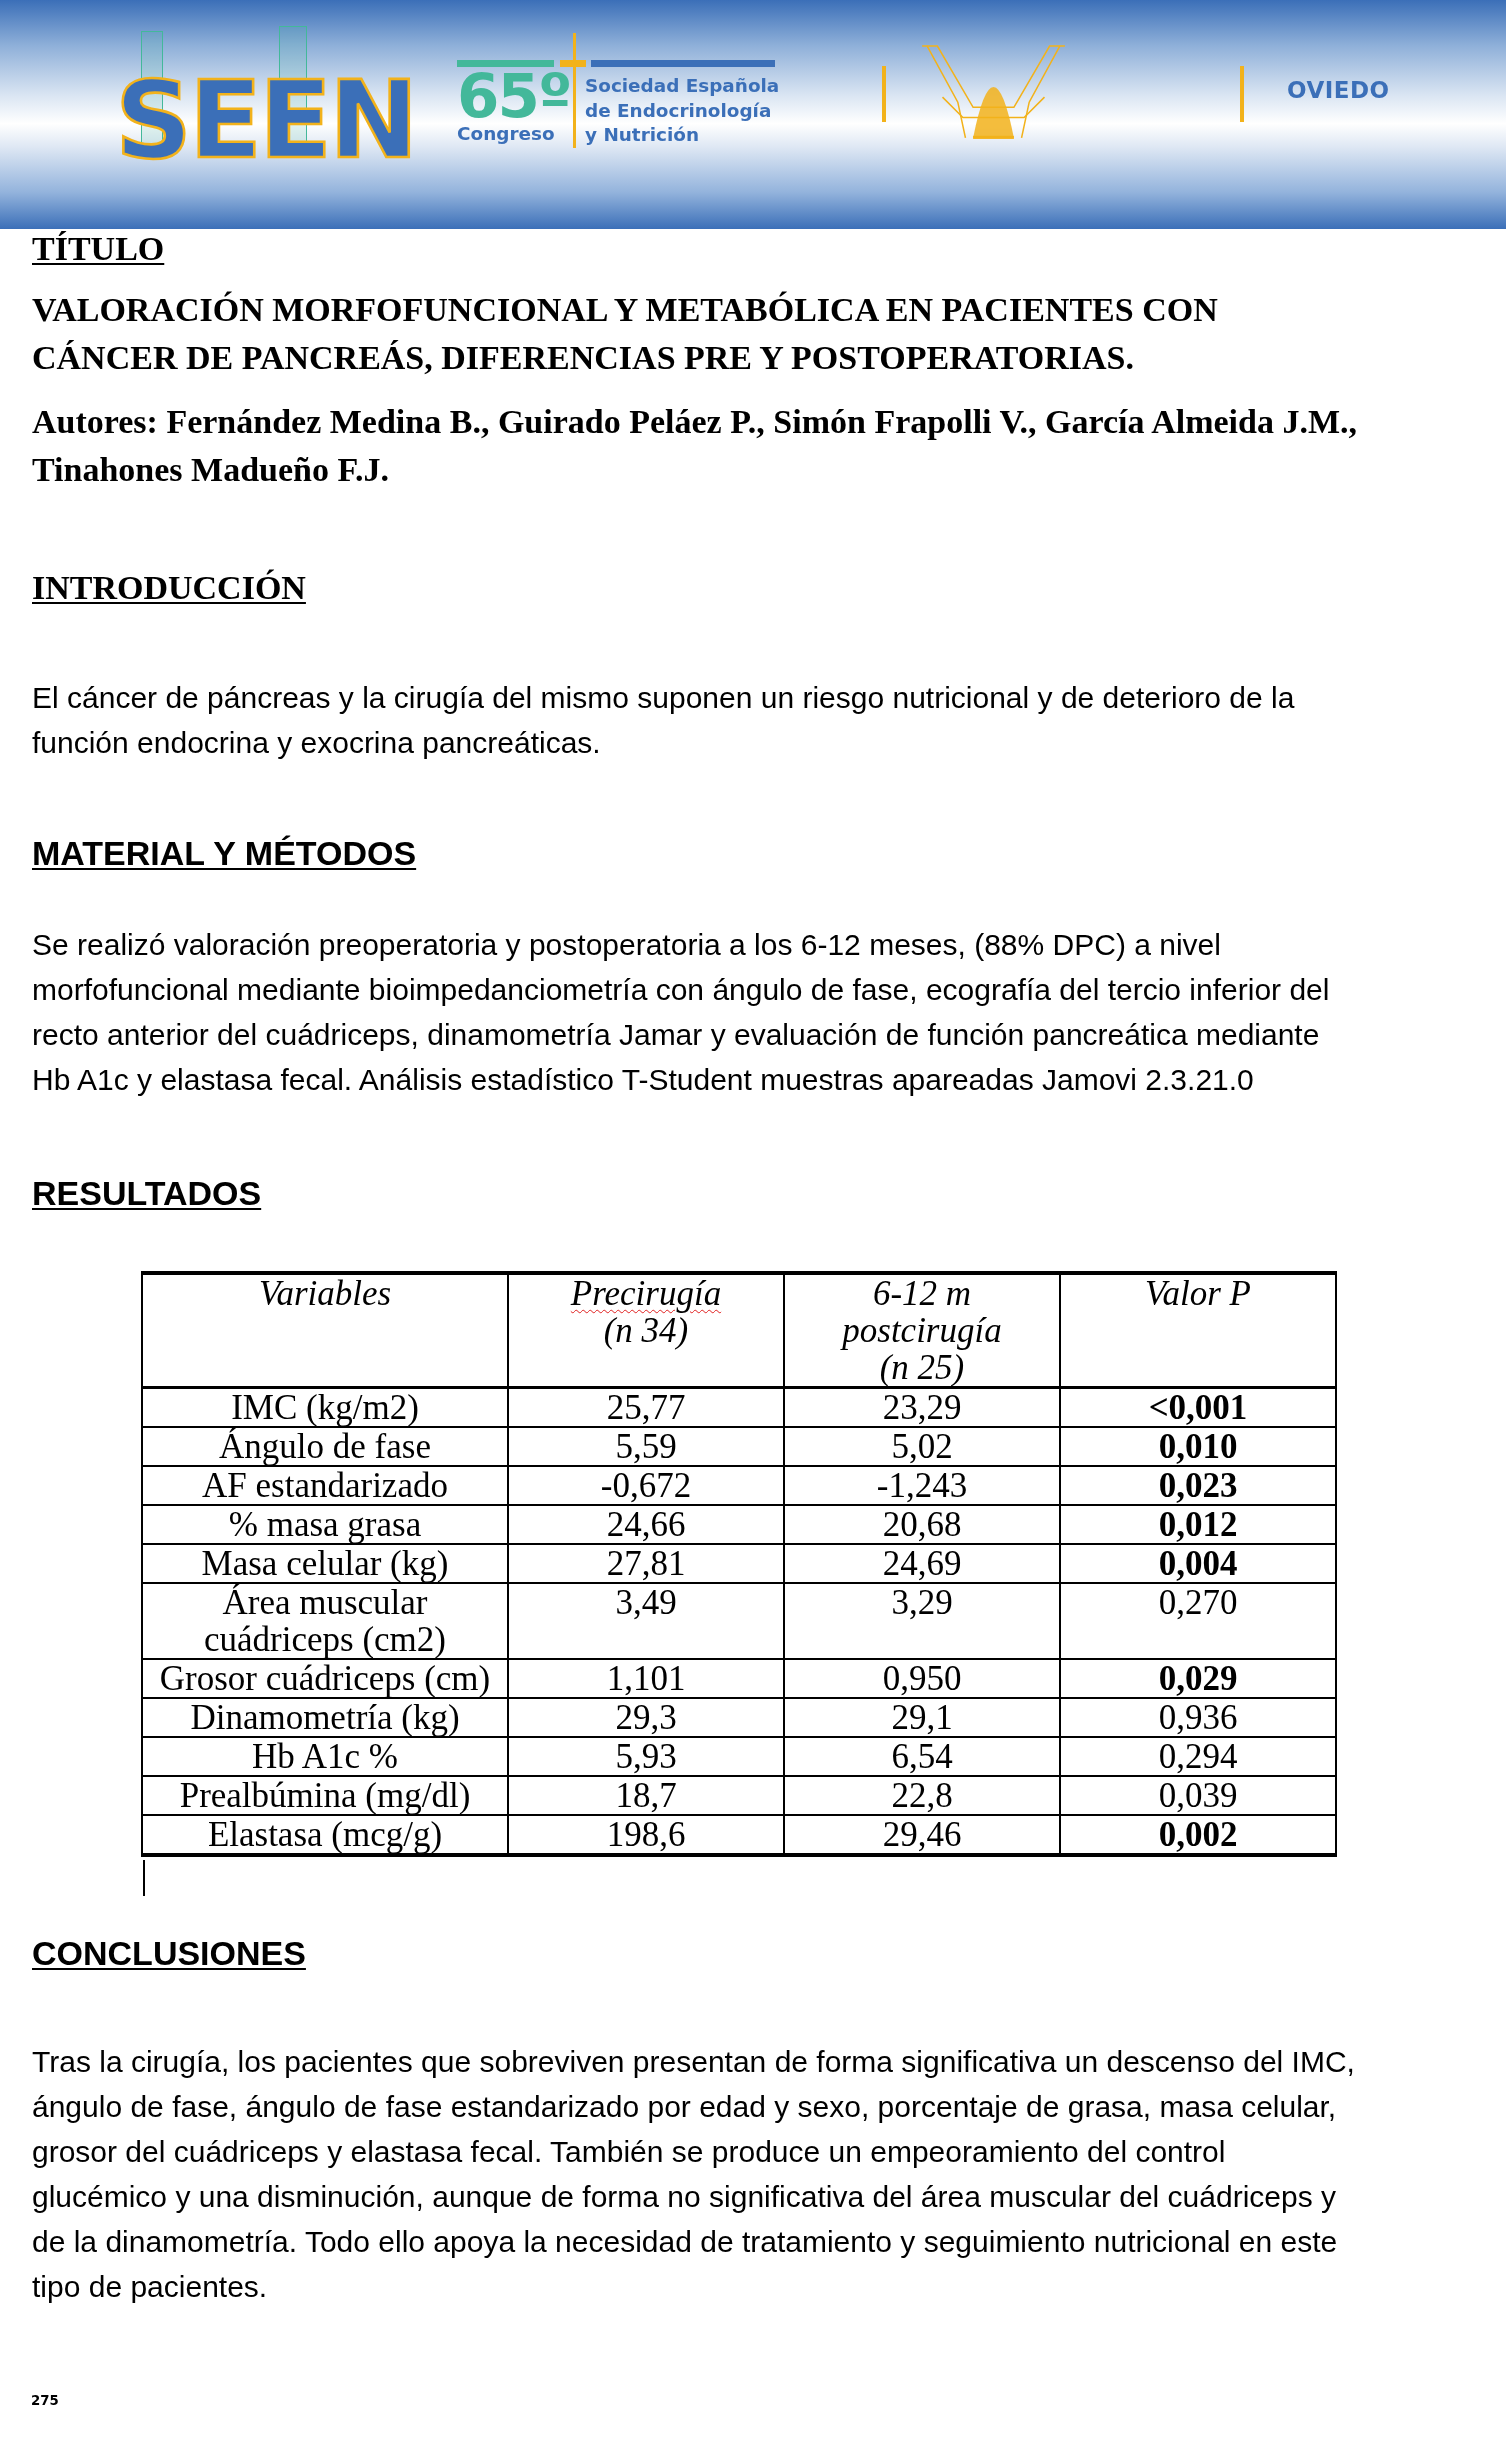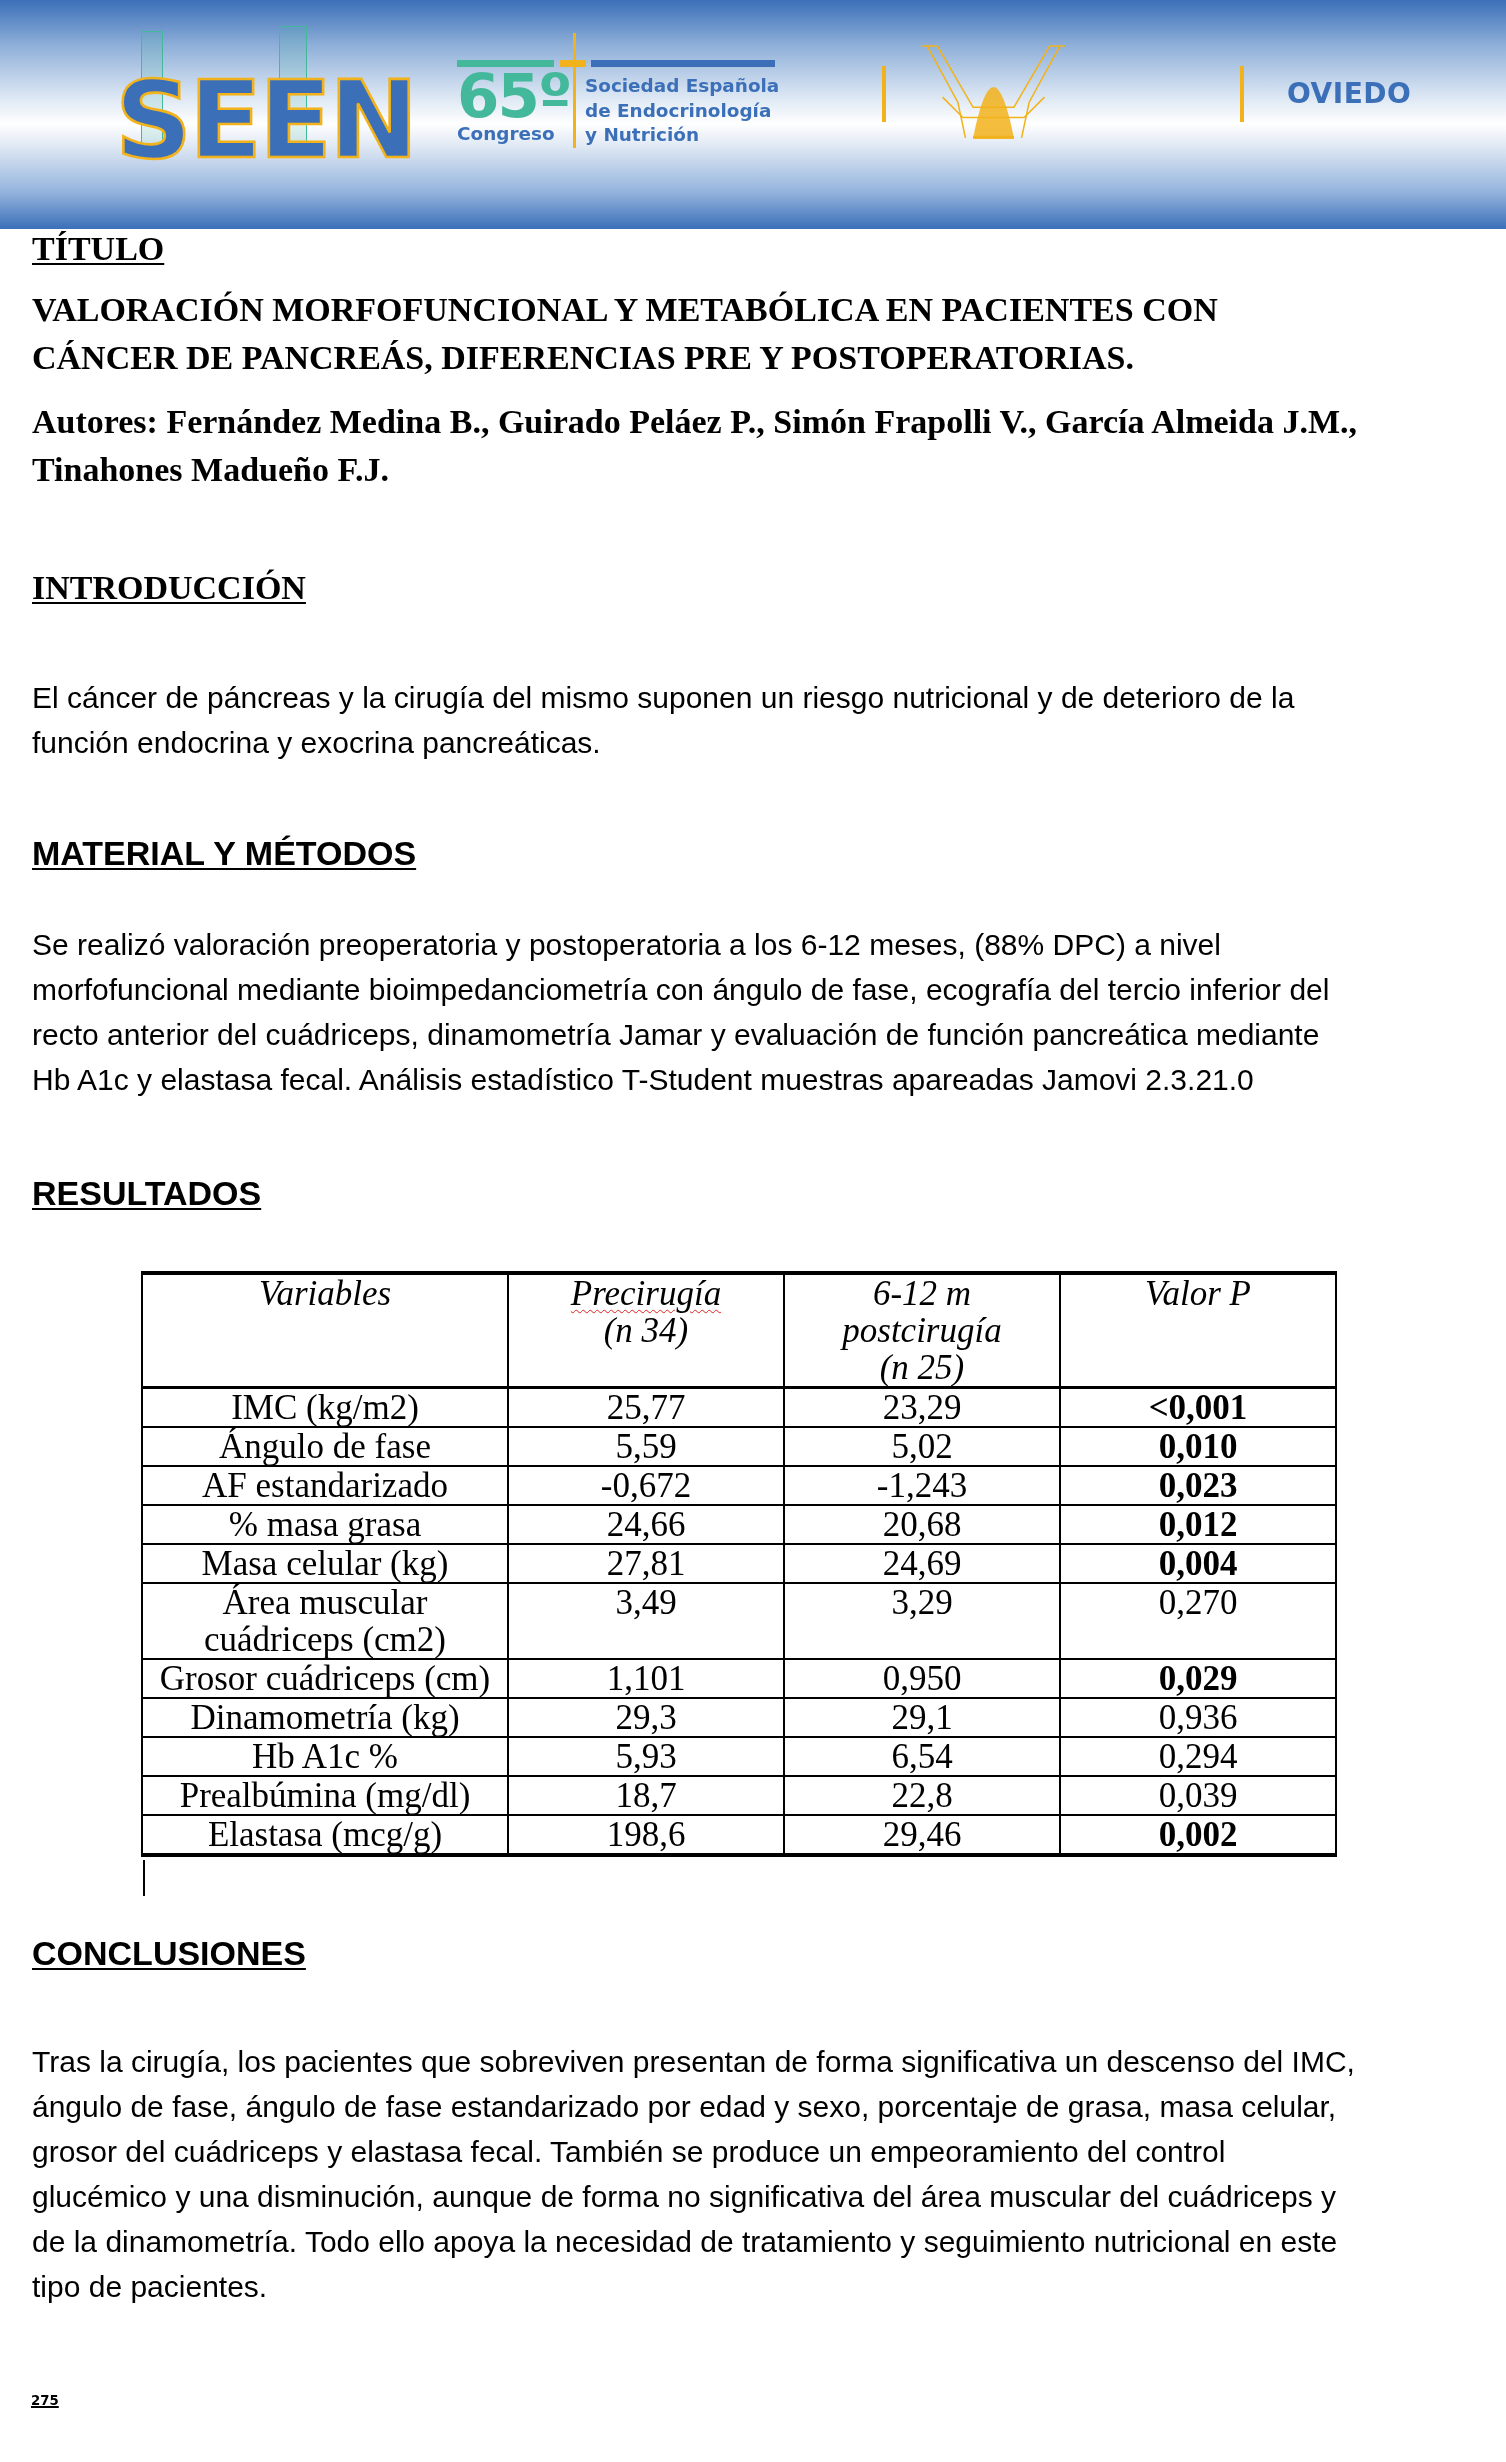--- a/index.html
+++ b/index.html
@@ -33,21 +33,21 @@
       font-family: "DejaVu Sans", sans-serif; font-weight: bold; font-size: 18.4px; color: #3b6fb8;
     }
     .society {
       position: absolute; left: 128px; top: 46px;
       font-family: "DejaVu Sans", sans-serif; font-weight: bold; font-size: 18.4px; line-height: 24.5px; color: #3b6fb8;
     }
     .divider-y { position: absolute; width: 3.6px; height: 56px; background: #f2b21b; top: 66px; }
     .arch { position: absolute; left: 917px; top: 41px; width: 153px; height: 102px; }
     .oviedo {
       position: absolute; left: 1287px; top: 77px;
-      font-family: "DejaVu Sans", sans-serif; font-weight: bold; font-size: 28px; color: #3b6fb8; letter-spacing: 0.5px;
+      font-family: "DejaVu Sans", sans-serif; font-weight: bold; font-size: 23px; color: #3b6fb8; letter-spacing: 0.5px;
     }
 
     
     .serif-h {
       position: absolute; left: 32px;
       font-family: "Liberation Serif", serif; font-weight: bold; font-size: 34px; line-height: 48px;
     }
     .u { text-decoration: underline; text-underline-offset: 3.1px; text-decoration-thickness: 2px; }
     .sans-h {
       position: absolute; left: 32px;
@@ -71,21 +71,21 @@
     .tbl th { border-bottom-width: 3.6px; font-style: italic; }
     .tbl tr:first-child th { border-top-width: 4.1px; }
     .tbl tr:last-child td { border-bottom-width: 4.1px; }
     .tbl .b { font-weight: bold; }
     .spell { text-decoration: underline wavy #e02020; text-decoration-thickness: 1px; text-underline-offset: 4.1px; }
     .cursor-line { position: absolute; left: 143px; top: 1860px; width: 1.5px; height: 36px; background: #000; }
 
     .page-num {
       position: absolute; left: 31px; top: 2393px;
       font-family: "DejaVu Sans", sans-serif; font-weight: bold; font-size: 13.3px;
-      text-decoration: underline; text-decoration-thickness: 1.5px;
+      text-decoration-thickness: 1.5px;
     }
   </style>
 </head>
 <body>
 
 <div class="banner">
   <div class="sen-logo">
     <div class="tower" style="left:31px; top:5.1px; width:20.4px; height:123px;"></div>
     <div class="tower" style="left:169px; top:0px; width:25.6px; height:128px;"></div>
     <div class="letters">SEEN</div>

